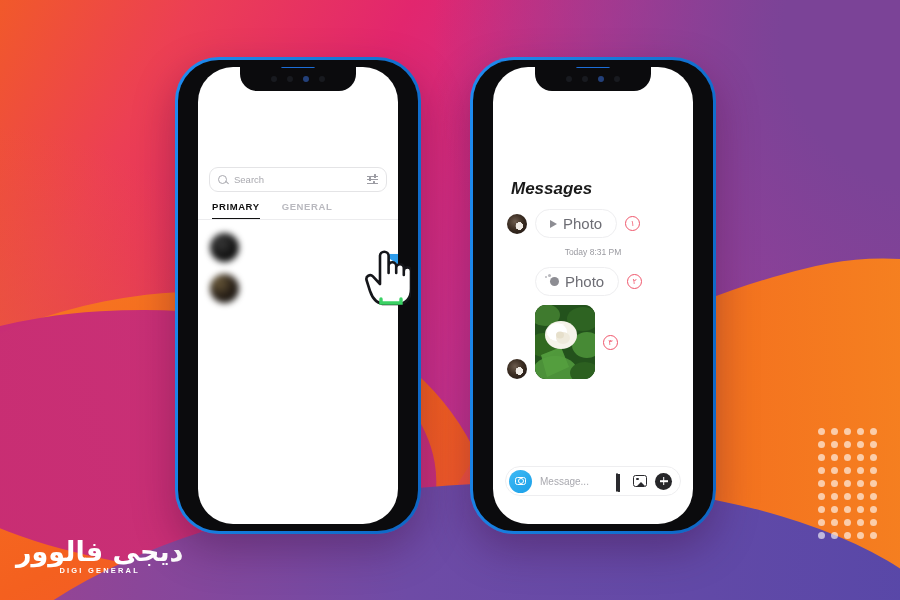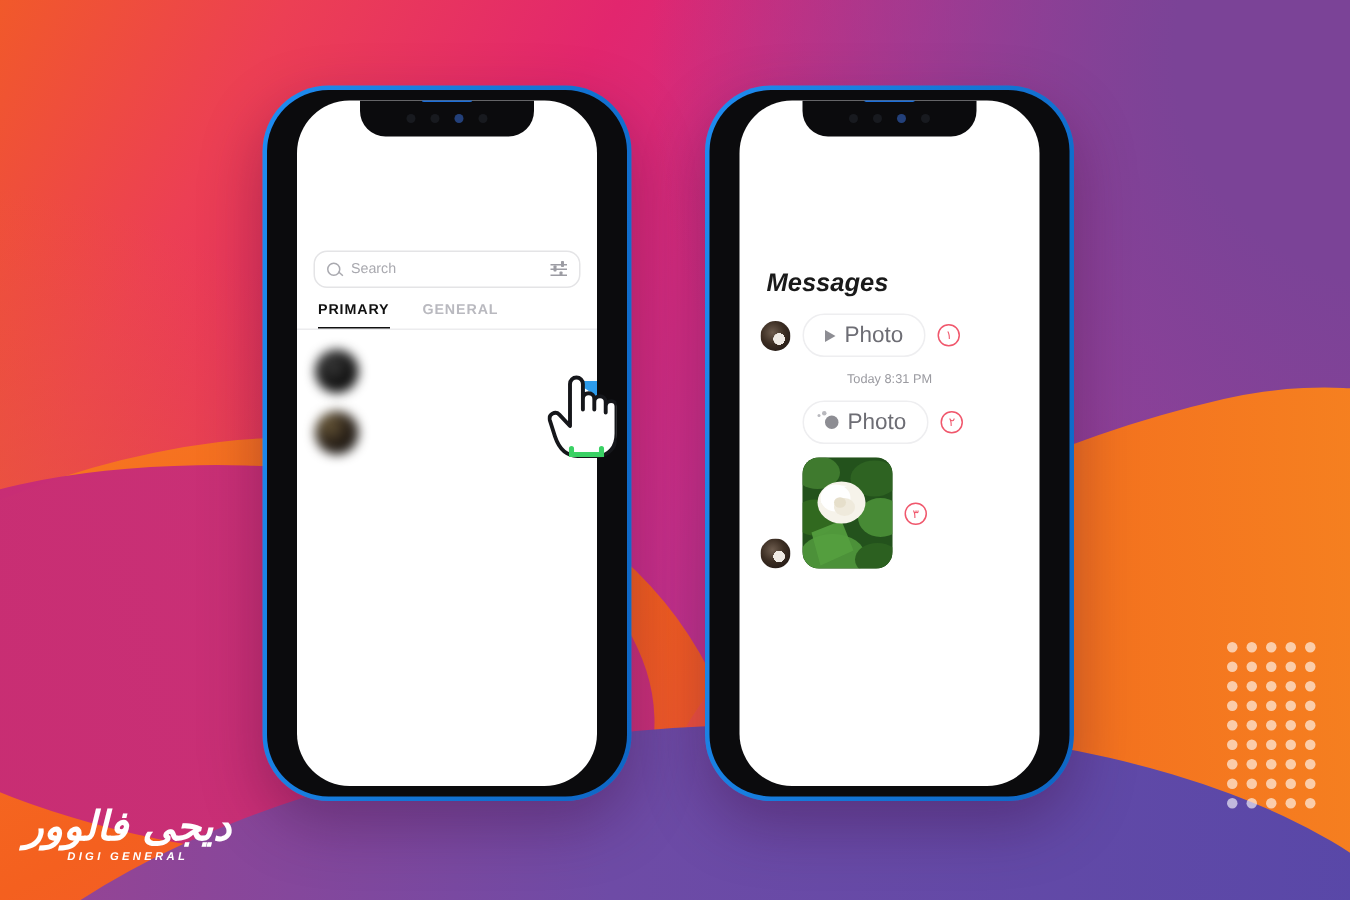--- a/index.html
+++ b/index.html
@@ -63,21 +63,21 @@
     gap: 0;
   }
   .dot-grid i {
     width: 7px; height: 7px; border-radius: 50%;
     background: rgba(255,255,255,.62);
     display: block;
   }
 
   
   .wm { position: absolute; color: #fff; user-select: none; }
-  .wm-bl { left: 16px; top: 538px; font-style: italic; }
+  .wm-bl { left: 16px; top: 538px; }
   .wm-fa {
     font-family: "DejaVu Sans", sans-serif;
     font-size: 27px; font-weight: bold;
     letter-spacing: -1px; line-height: 1;
     direction: rtl;
   }
   .wm-en {
     font-size: 7.5px; font-weight: bold;
     letter-spacing: 2.2px; text-align: center;
     margin-top: 1px;
@@ -558,16 +558,29 @@
               <path d="M12 30 q6 -13 18 -11 q-10 2 -14 12 Z" fill="#ffffff" opacity=".85"></path>
             </svg>
           </span>
           <span class="photo-badge-wrap">
             <span class="badge">۳</span>
           </span>
         </div>
 
       </div>
 
+      <div class="composer-wrap">
+        <div class="composer">
+          <span class="cam-btn">
+            <span class="cam-glyph"></span>
+          </span>
+          <span class="comp-ph">Message...</span>
+          <span class="mic">
+            <span class="cap"></span><span class="arc"></span><span class="stem"></span>
+          </span>
+          <span class="img-ico"></span>
+          <span class="plus-btn"></span>
+        </div>
+      </div>
 
     </div>
   </div>
 </div>
 
 </body></html>

